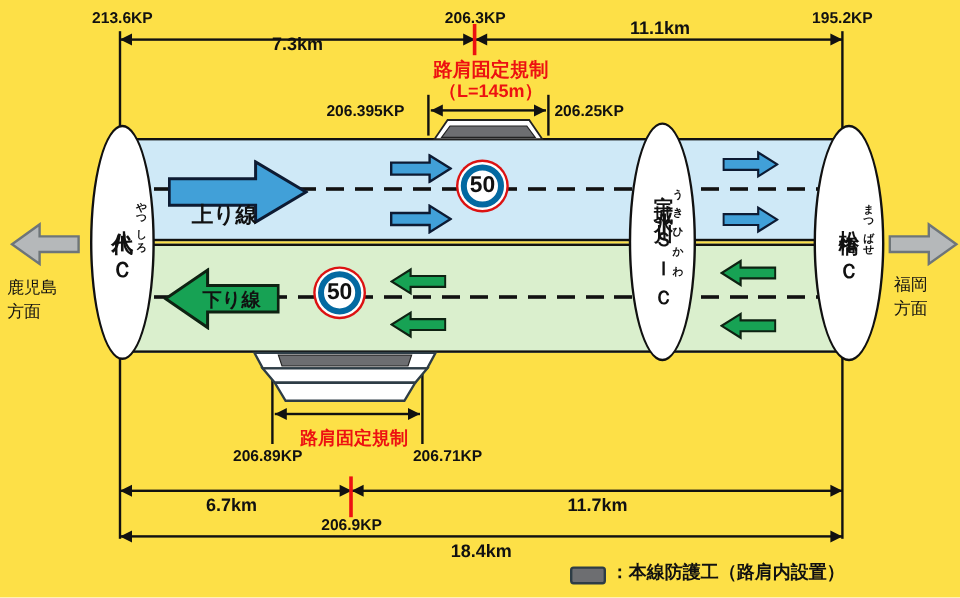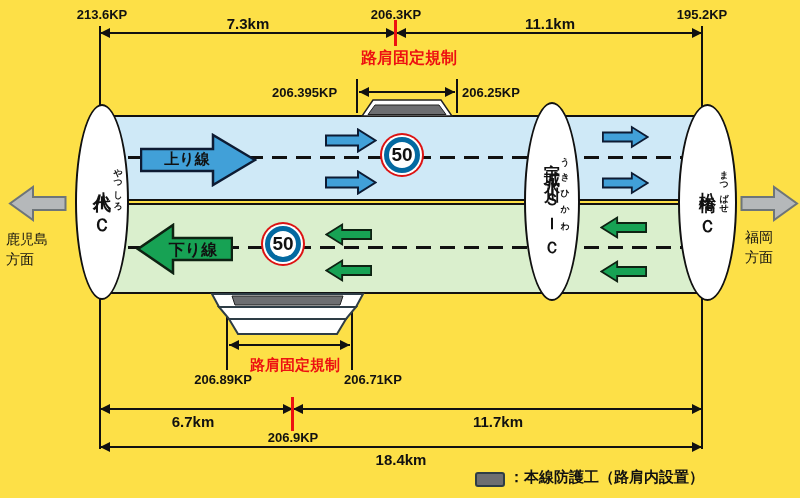--- a/index.html
+++ b/index.html
@@ -51,45 +51,46 @@
 
   <div class="vline" style="left:99px;top:26px;height:423px;"></div>
   <div class="vline" style="left:701px;top:26px;height:423px;"></div>
 
   <div class="kp" style="left:62px;top:7px;width:80px;">213.6KP</div>
   <div class="kp" style="left:355px;top:7px;width:82px;">206.3KP</div>
   <div class="kp" style="left:661px;top:7px;width:82px;">195.2KP</div>
 
   <div class="dim" style="left:100px;top:32px;width:296px;"></div>
   <div class="dim" style="left:396px;top:32px;width:306px;"></div>
-  <div class="km" style="left:208px;top:15px;width:80px;">7.3km</div>
+  <div class="km" style="left:208px;top:29px;width:80px;">7.3km</div>
   <div class="km" style="left:510px;top:15px;width:80px;">11.1km</div>
   <div class="redline" style="left:394px;top:20px;height:26px;"></div>
 
   <div class="regu-title" style="left:361px;top:48px;width:96px;">路肩固定規制</div>
+  <div class="regu-len" style="left:361px;top:67px;width:96px;">（L=145m）</div>
   <div class="kp" style="left:272px;top:85px;width:80px;text-align:left;">206.395KP</div>
   <div class="kp" style="left:462px;top:85px;width:80px;text-align:left;">206.25KP</div>
   <div class="tick" style="left:356px;top:79px;height:34px;"></div>
   <div class="tick" style="left:456px;top:79px;height:34px;"></div>
   <div class="dim" style="left:359px;top:91px;width:96px;"></div>
 
   <svg class="abs" style="left:361px;top:99px;z-index:2;" width="92" height="18" viewBox="0 0 92 18">
     <polygon points="12,1 80,1 91,17 1,17" fill="#ffffff" stroke="#222" stroke-width="1.5"></polygon>
     <polygon points="14,6 78,6 85,15.5 7,15.5" fill="#6d6e71" stroke="#222" stroke-width="1"></polygon>
   </svg>
 
   <div class="band up"></div>
   <div class="band down"></div>
   <div class="lane-dash" style="top:156px;"></div>
   <div class="lane-dash" style="top:246px;"></div>
 
   <svg class="arrow" style="left:140px;top:133px;" width="117" height="54" viewBox="0 0 117 54">
     <polygon points="1,16 73,16 73,2 115,27 73,52 73,38 1,38" fill="#41a0d8" stroke="#0d1b33" stroke-width="2.5"></polygon>
   </svg>
-  <div class="arrow-label" style="left:147px;top:150px;width:80px;font-size:15px;color:#111;">上り線</div>
+  <div class="arrow-label" style="left:147px;top:167px;width:80px;font-size:18px;color:#111;">上り線</div>
 
   <svg class="arrow flip" style="left:136px;top:223px;" width="97" height="52" viewBox="0 0 97 52">
     <polygon points="1,15 60,15 60,2 95,26 60,50 60,37 1,37" fill="#17a254" stroke="#0e2212" stroke-width="2.5"></polygon>
   </svg>
   <div class="arrow-label" style="left:158px;top:240px;width:70px;font-size:16px;color:#111;">下り線</div>
 
   <svg class="arrow" style="left:325px;top:128px;" width="52" height="25" viewBox="0 0 52 25">
     <polygon points="1,7.5 33,7.5 33,1.5 50.5,12.5 33,23.5 33,17.5 1,17.5" fill="#41a0d8" stroke="#0d1b33" stroke-width="2"></polygon>
   </svg>
   <svg class="arrow" style="left:325px;top:170px;" width="52" height="25" viewBox="0 0 52 25">

